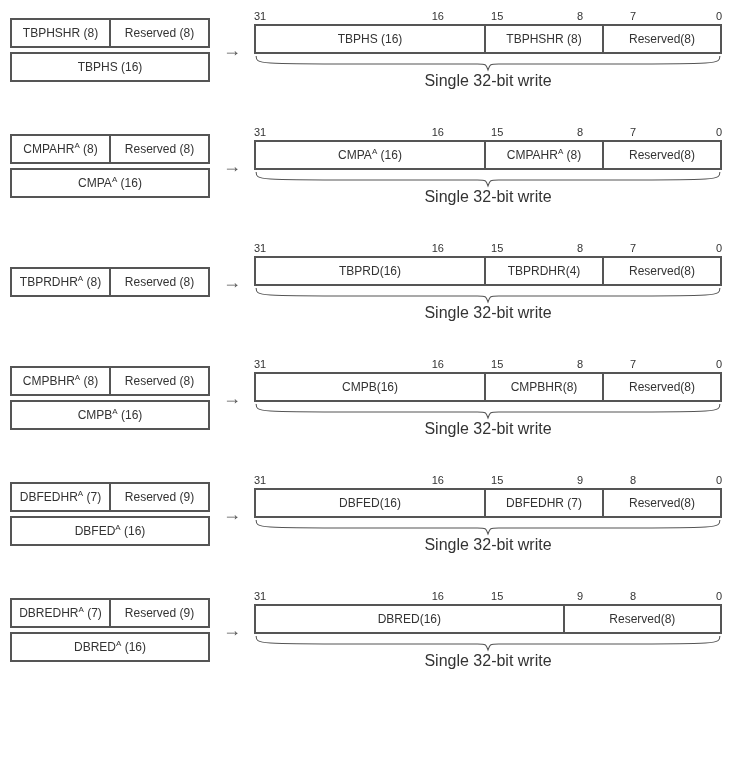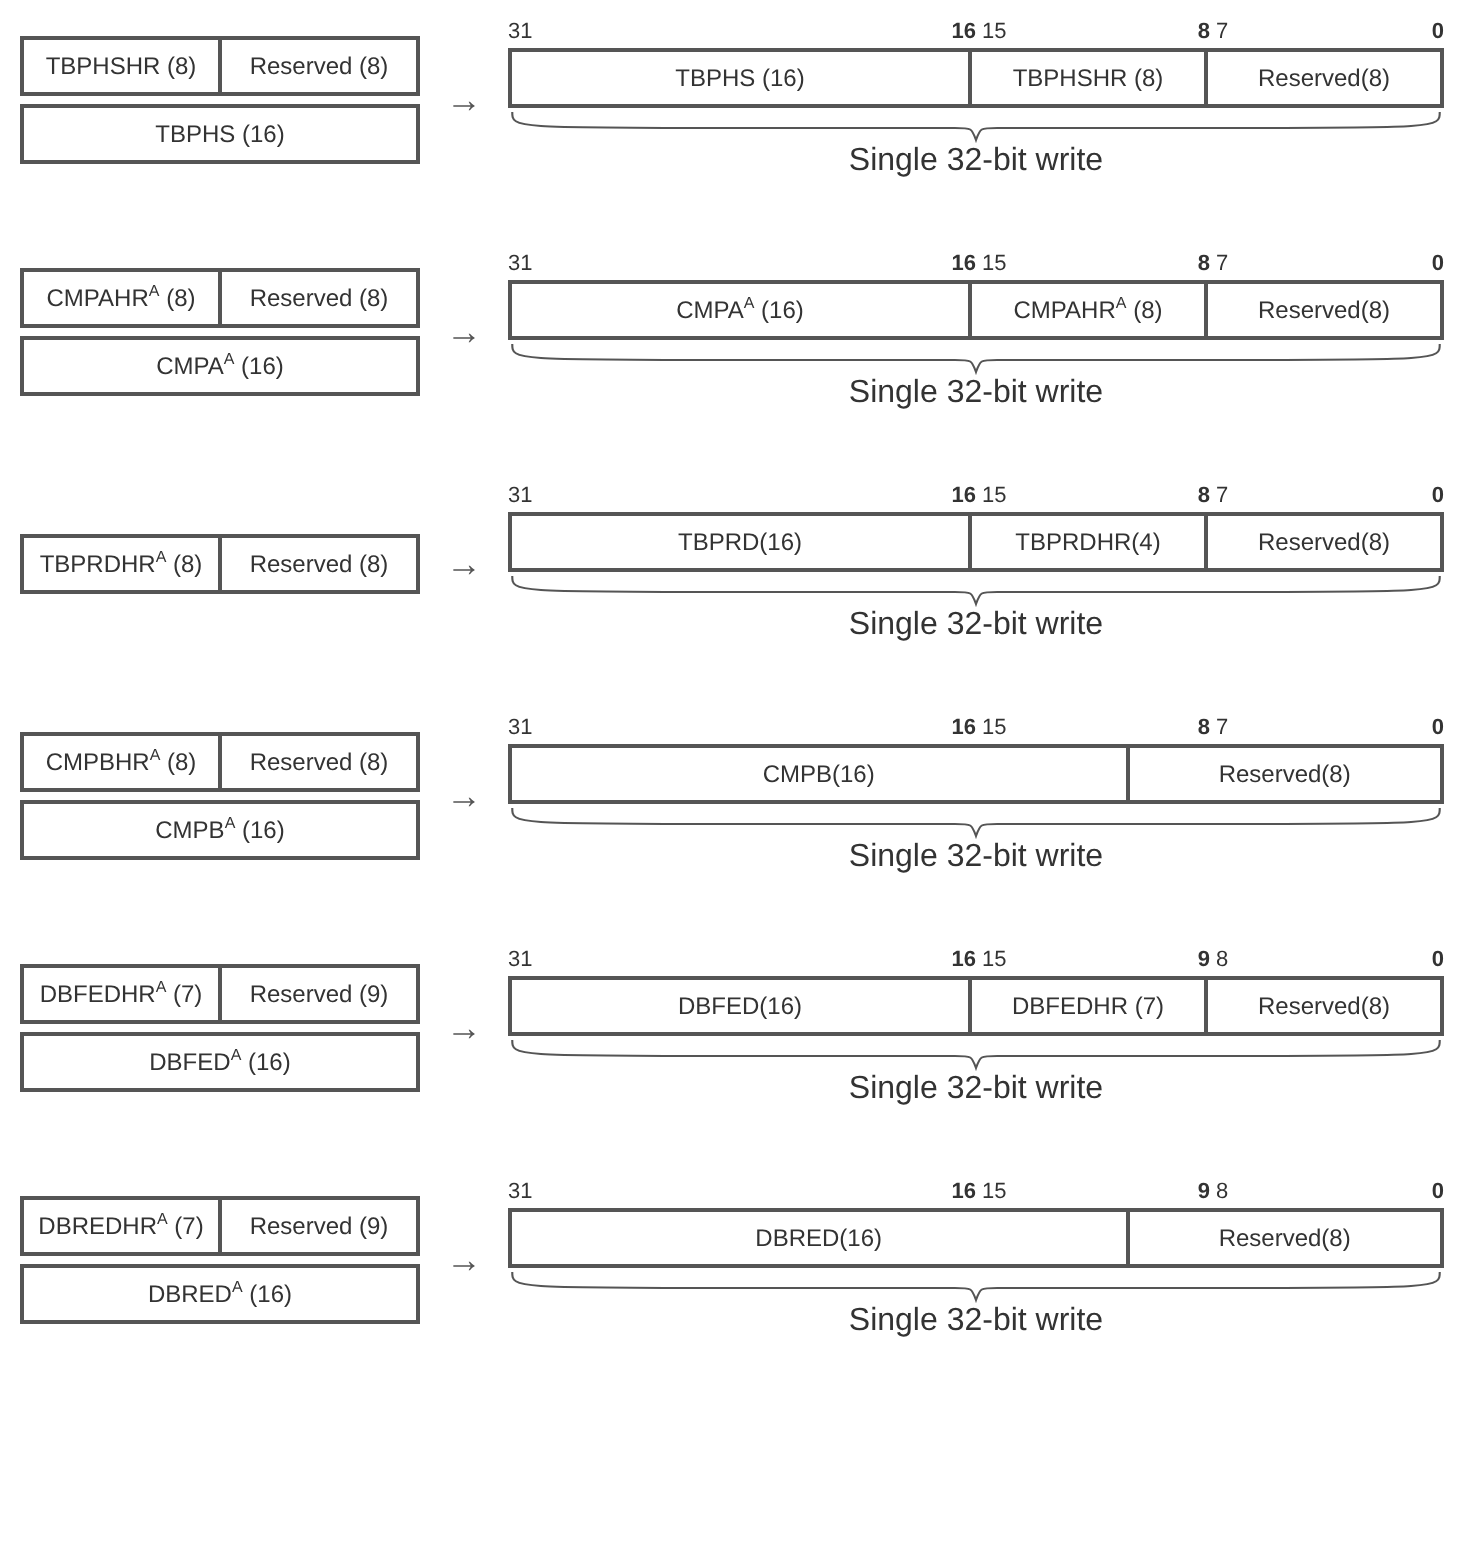--- a/index.html
+++ b/index.html
@@ -51,27 +51,28 @@
     text-align: center;
   }
   .right-col {
     flex: 1;
     min-width: 440px;
   }
   .bit-labels {
     display: flex;
     font-size: 11px;
     color: #333;
+    gap: 44px;
   }
   .bit-labels .seg {
     position: relative;
     height: 14px;
   }
   .bit-labels .l { position: absolute; left: 0; }
-  .bit-labels .r { position: absolute; right: 0; font-weight: bold; }
+  .bit-labels .r { position: absolute; right: 0; }
   .reg32 {
     display: flex;
     border: 2px solid #555;
   }
   .reg32 .field {
     text-align: center;
     padding: 6px 2px;
     white-space: nowrap;
   }
   .reg32 .field + .field {
@@ -224,20 +225,21 @@
             <span class="l">&nbsp;15</span>
             <span class="r">8</span>
           </div>
           <div class="seg f8">
             <span class="l">&nbsp;7</span>
             <span class="r">0</span>
           </div>
         </div>
         <div class="reg32">
           <div class="field f16">CMPB(16)</div>
+          <div class="field f8">CMPBHR(8)</div>
           <div class="field f8">Reserved(8)</div>
         </div>
         <div class="brace">
           <svg viewBox="0 0 440 18" preserveAspectRatio="none">
     <path d="M 2 2 C 2 10, 2 10, 110 10 L 210 10 C 218 10, 218 10, 220 16 C 222 10, 222 10, 230 10 L 330 10 C 438 10, 438 10, 438 2" fill="none" stroke="#555" stroke-width="1"></path>
   </svg>
         </div>
         <div class="caption">Single 32-bit write</div>
       </div>
     </div>

